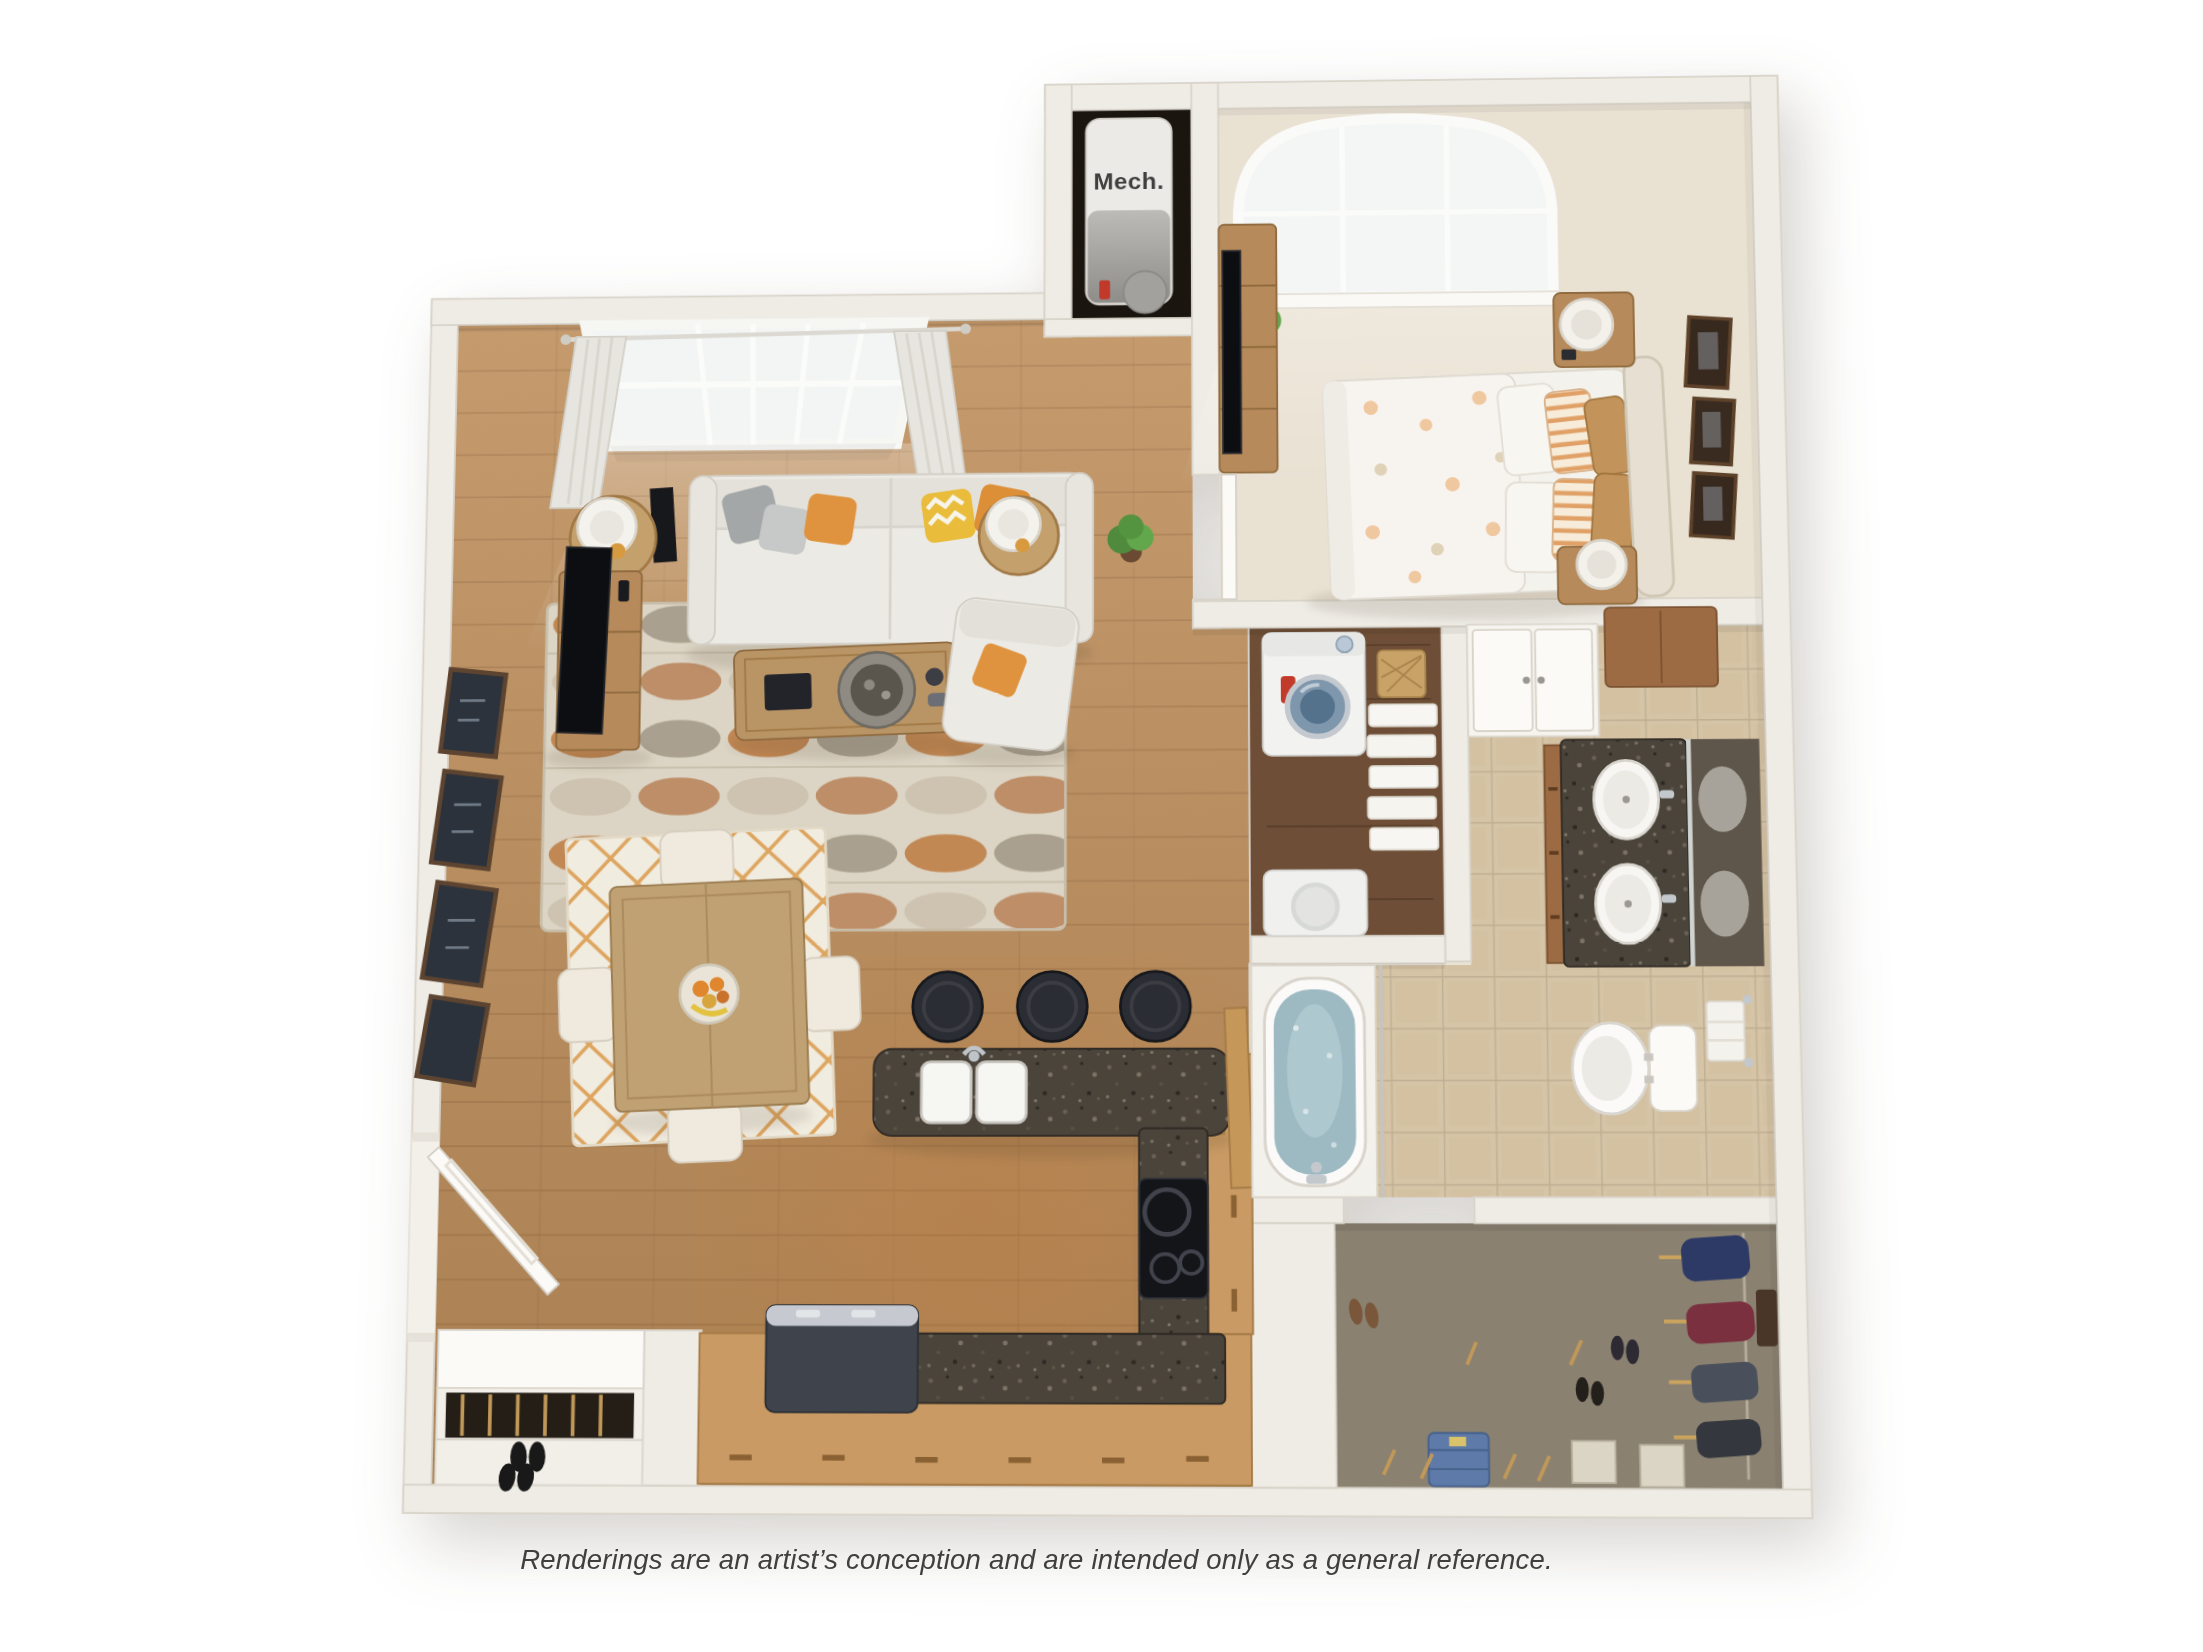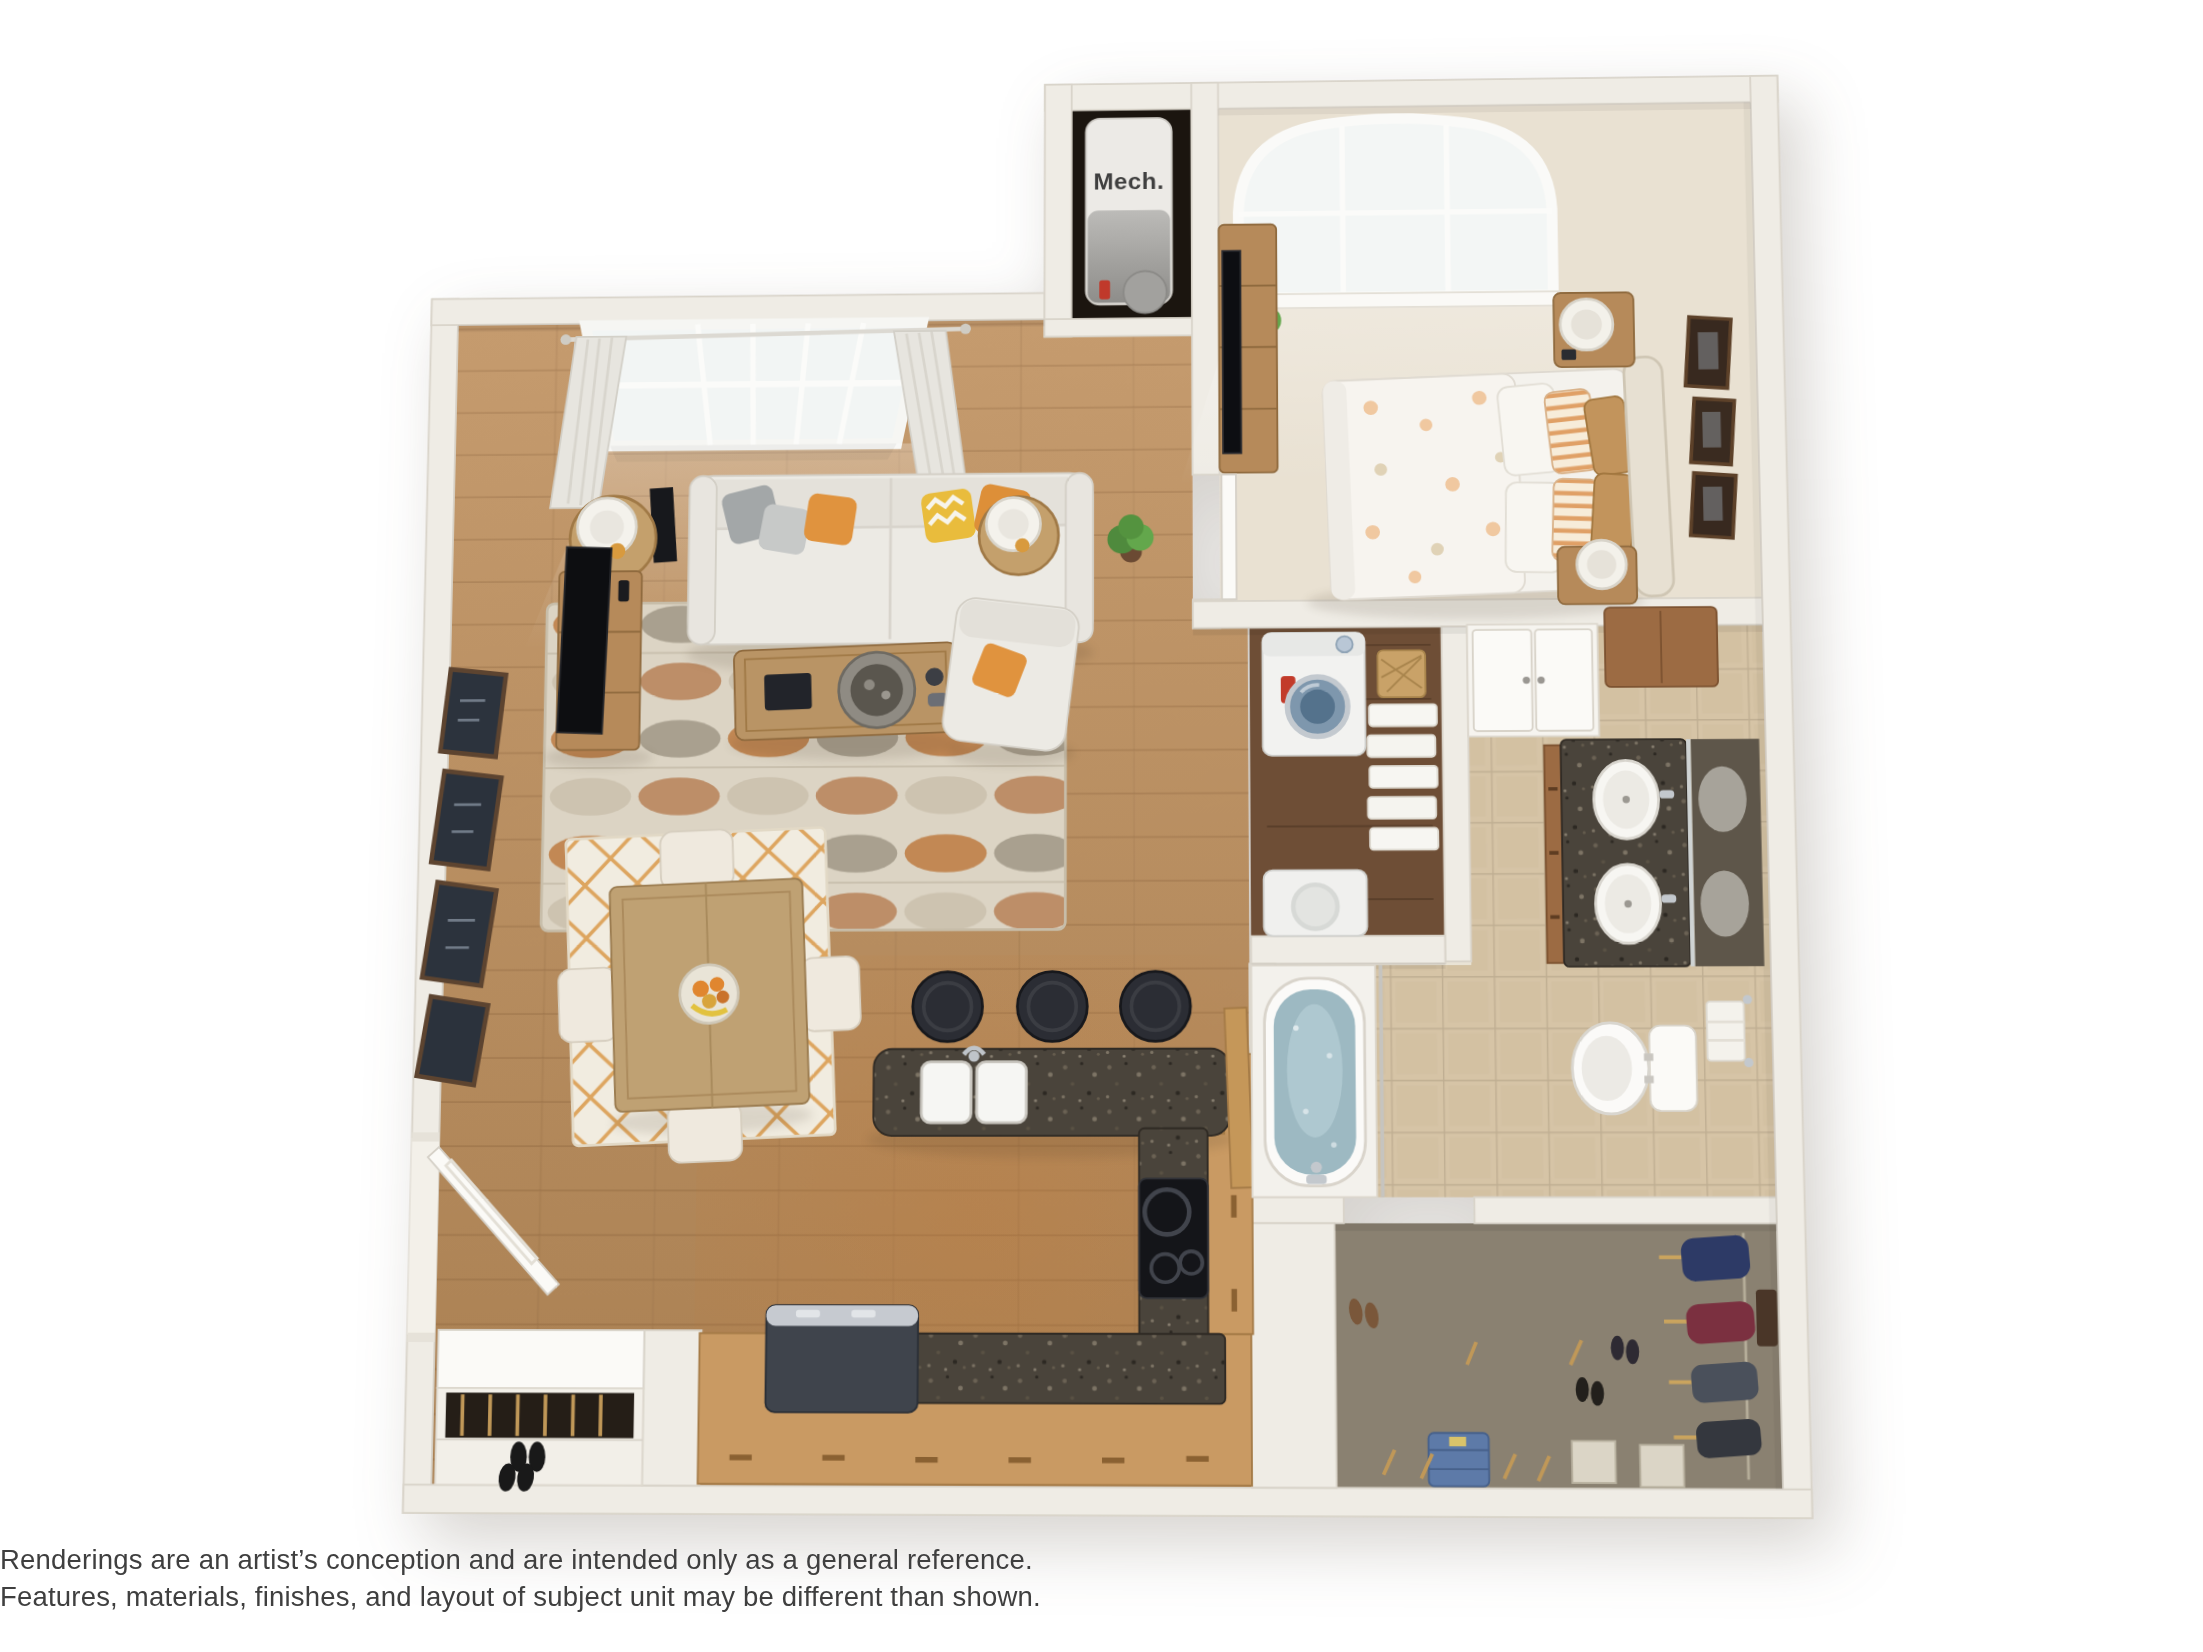--- a/index.html
+++ b/index.html
@@ -17,22 +17,22 @@
   .tan{fill:var(--c-cabinet-tan,#c99a63);stroke:#a57b47;stroke-width:2;}
   .whitefix{fill:#fbfaf7;stroke:#d8d3c9;stroke-width:2;}
   .woodf{fill:#b68a5a;stroke:#8f6a3e;stroke-width:2;}
   .cream{fill:#efe9de;stroke:#d6cebf;stroke-width:2;}
   .sofa{fill:#eceae4;stroke:#d3cfc6;stroke-width:2;}
   .darkobj{fill:#17181c;}
   .chrome{fill:#c3c8cd;}
   .shadow{fill:#3c2d1a;opacity:.12;filter:url(#blurf);}
   .mech-label{font-family:"Liberation Sans",sans-serif;font-size:27px;font-weight:bold;
     fill:var(--c-text,#3f3e3c);letter-spacing:.5px;}
-  .disclaimer{position:absolute;left:0;top:1541px;width:2073px;
-    font-size:27.5px;line-height:37px;color:var(--c-text,#3f3f3f);letter-spacing:0.2px;}
+  .disclaimer{position:absolute;left:0;top:1541px;width:2073px;text-align:center;
+    font-size:27.5px;line-height:37px;color:var(--c-text,#3f3f3f);letter-spacing:0.2px;font-style:italic;}
 </style>
 </head>
 <body>
 
 <div class="plan-persp">
 <svg class="plan-svg" width="2204" height="1653" viewBox="0 0 2400 1800">
   <defs>
     <linearGradient id="woodgrad" x1="0" y1="0" x2="0" y2="1">
       <stop offset="0" stop-color="#c59b6e"></stop>
           <stop offset="1" stop-color="#aa8052"></stop>
@@ -484,15 +484,14 @@
       <ellipse cx="1750" cy="1462" rx="7" ry="13" fill="#2e2a33"></ellipse>
           <ellipse cx="1766" cy="1466" rx="7" ry="13" fill="#2e2a33"></ellipse>
     </g>
     <path d="M1500,1596 l12,-26 M1540,1600 l12,-26 M1628,1600 l12,-26 M1664,1602 l12,-26 M1700,1480 l12,-26 M1590,1480 l10,-24" stroke="#c09858" stroke-width="4"></path>
   </g>
 </svg>
 </div>
 
 <div class="disclaimer">
   <div>Renderings are an artist’s conception and are intended only as a general reference.</div>
-  <div>Features, materials, finishes, and layout of subject unit may be different than shown.</div>
 </div>
 
 
 </body></html>

